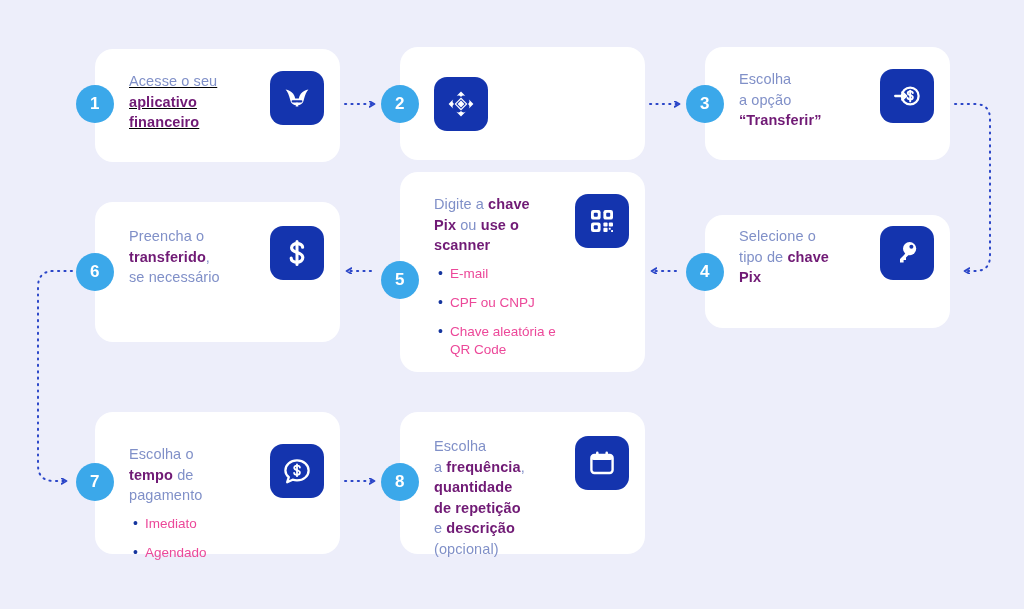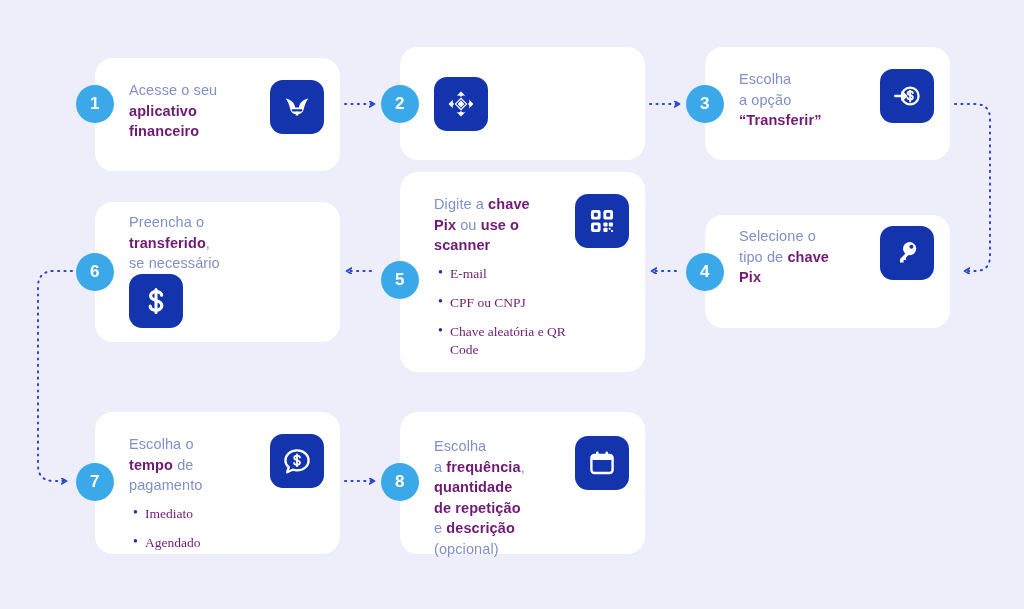--- a/index.html
+++ b/index.html
@@ -93,59 +93,58 @@
     font-weight: bold;
   }
   .bullets {
     margin: 9px 0 0 0;
     padding: 0;
     list-style: none;
   }
   .bullets li {
     font-size: 13.5px;
     line-height: 18px;
-    color: #701a75;
+    color: #ec4899;
     padding-left: 16px;
     position: relative;
     margin-bottom: 11px;
-    font-family: Liberation Serif, serif;
   }
   .bullets li:last-child { margin-bottom: 0; }
   .bullets li::before {
     content: "•";
     position: absolute;
     left: 4px;
     top: -1px;
     color: #15359e;
     font-size: 14px;
   }
 
   
-  #card-1 { left: 95px;  top: 58px;  width: 245px; height: 113px; }
+  #card-1 { left: 95px;  top: 49px;  width: 245px; height: 113px; text-decoration: underline; }
   #card-2 { left: 400px; top: 47px;  width: 245px; height: 113px; }
   #card-3 { left: 705px; top: 47px;  width: 245px; height: 113px; }
   #card-4 { left: 705px; top: 215px; width: 245px; height: 113px; }
   #card-5 { left: 400px; top: 172px; width: 245px; height: 200px; }
   #card-6 { left: 95px;  top: 202px; width: 245px; height: 140px; }
   #card-7 { left: 95px;  top: 412px; width: 245px; height: 142px; }
   #card-8 { left: 400px; top: 412px; width: 245px; height: 142px; }
 
   #badge-1 { left: 76px;  top: 85px;  }
   #badge-2 { left: 381px; top: 85px;  }
   #badge-3 { left: 686px; top: 85px;  }
   #badge-4 { left: 686px; top: 253px; }
   #badge-5 { left: 381px; top: 261px; }
   #badge-6 { left: 76px;  top: 253px; }
   #badge-7 { left: 76px;  top: 463px; }
   #badge-8 { left: 381px; top: 463px; }
 
   #card-5 .card-inner { padding-top: 22px; }
-  #card-7 .card-inner { padding-top: 22px; }
+  #card-7 .card-inner { padding-top: 22px; margin-top: 10px; }
   #card-8 .card-inner { padding-top: 24px; }
-  #card-6 .card-inner { padding-top: 10px; flex-direction: column; }
+  #card-6 .card-inner { padding-top: 24px; }
   #card-4 .card-inner { padding-top: 11px; }
   #card-3 .card-inner { padding-top: 22px; }
   #card-1 .card-inner { padding-top: 22px; }
   #card-2 .card-inner { padding-top: 30px; }
 </style>
 </head>
 <body>
 
 <div id="stage">
 

